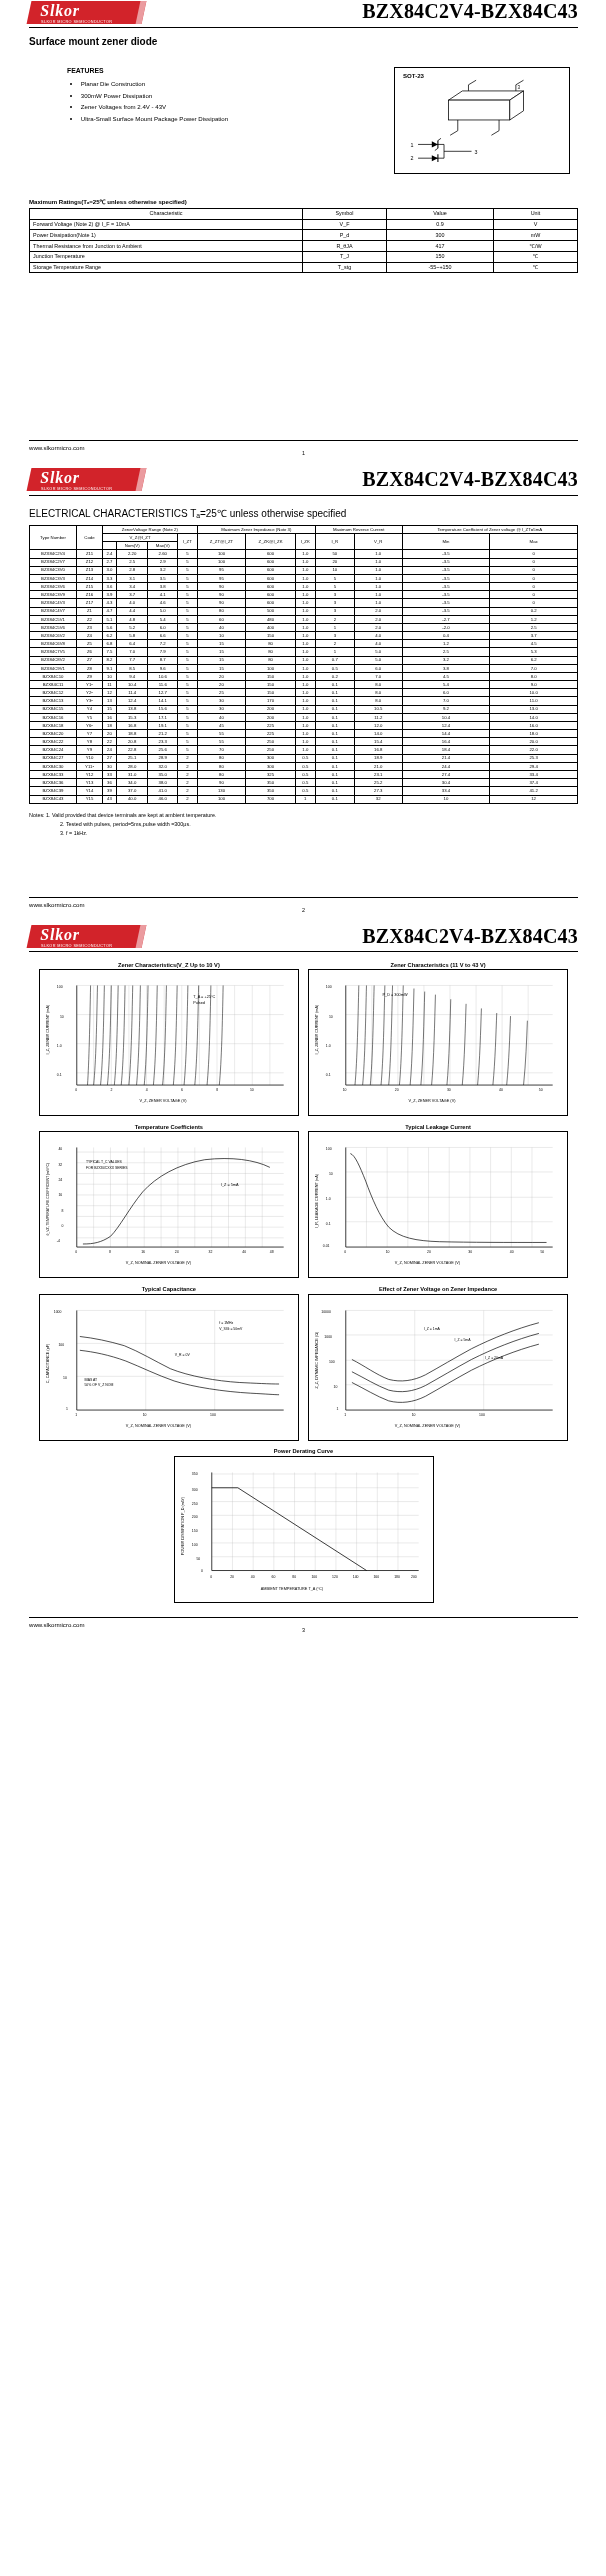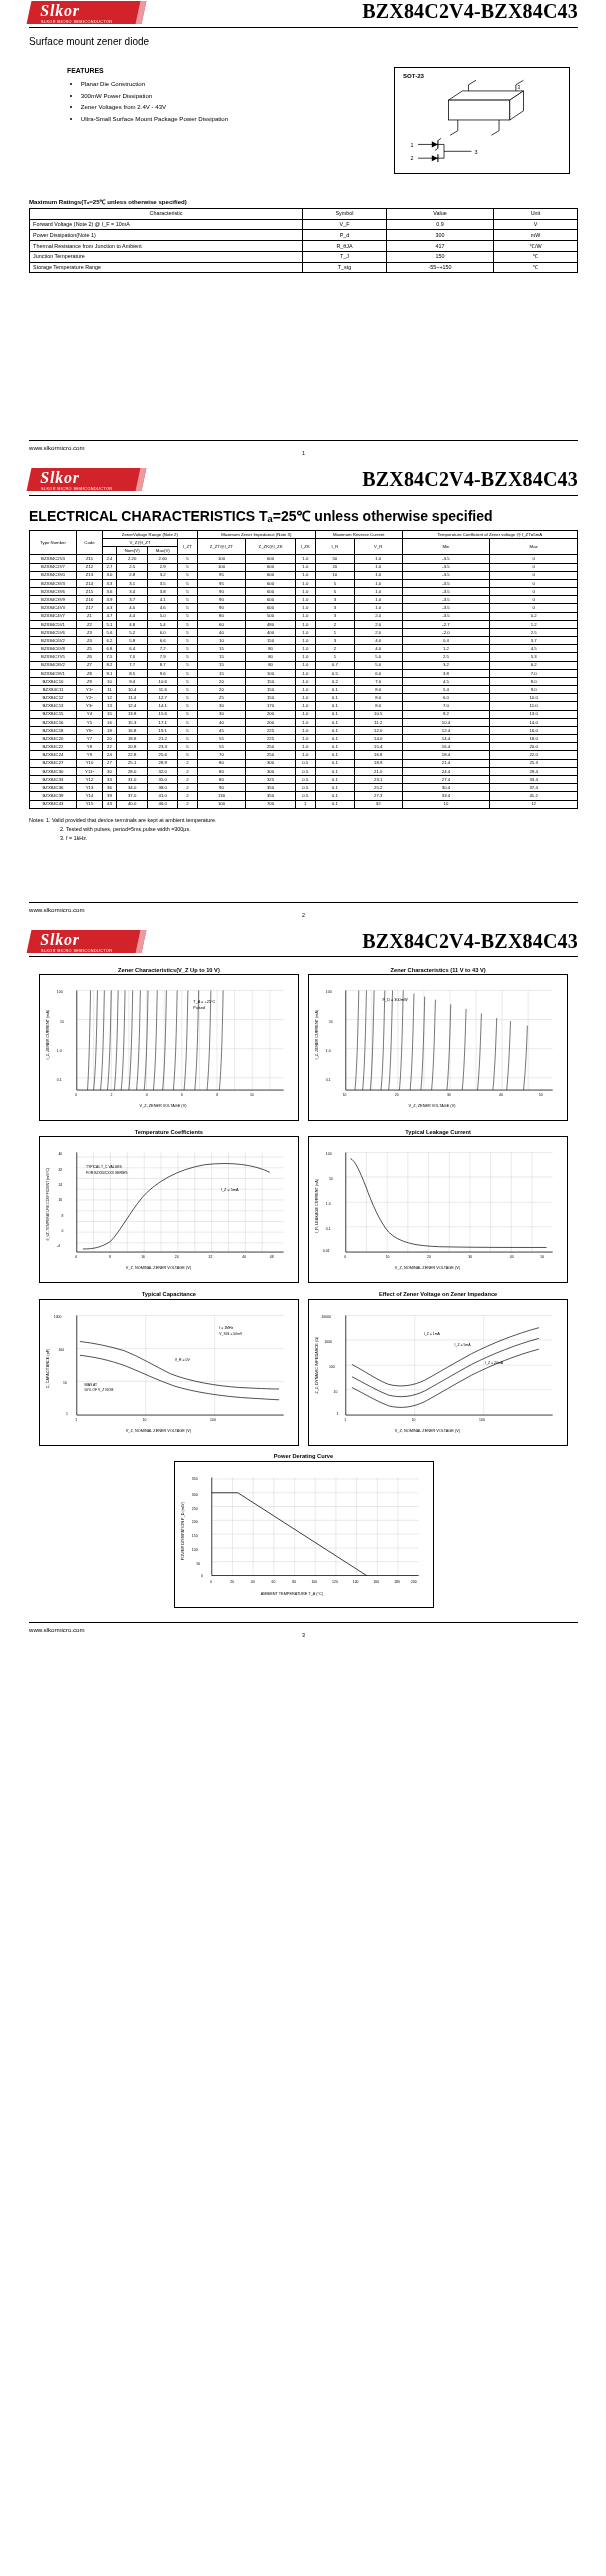--- a/index.html
+++ b/index.html
@@ -61,21 +61,21 @@
   }
   .doc-title {
     font-size: 20px;
     font-weight: bold;
     font-family: "Liberation Serif", serif;
     letter-spacing: 0.2px;
     padding-bottom: 0.8px;
   }
   .page-subtitle {
     font-size: 10px;
-    font-weight: normal;
+    font-weight: bold;
     margin: 7.7px 0 0 0;
   }
   
   .features-wrap {
     margin-top: 20px;
     display: flex;
   }
   .features {
     width: 321px;
     padding-left: 38px;
@@ -135,22 +135,22 @@
     font-size: 6.1px;
     position: relative;
     height: 21.4px;
   }
   .footer .url { position: absolute; left: 0; top: 3.1px; }
   .footer .pg { position: absolute; left: 50%; top: 9.2px; transform: translateX(-50%); font-size: 5.4px; }
   .spacer-lg { height: 153px; }
   .spacer-md { height: 46px; }
   
   h2.sec {
-    font-size: 14px;
-    font-weight: bold;
+    font-size: 10px;
+    font-weight: normal;
     margin: 10.7px 0 4.6px 0;
   }
   table.ec { font-size: 4.3px; width: 100%; border-collapse: collapse; }
   table.ec th, table.ec td {
     border: 0.8px solid #000;
     text-align: center;
     padding: 0.8px 0;
     line-height: 1.3;
   }
   table.ec th { font-weight: normal; }

